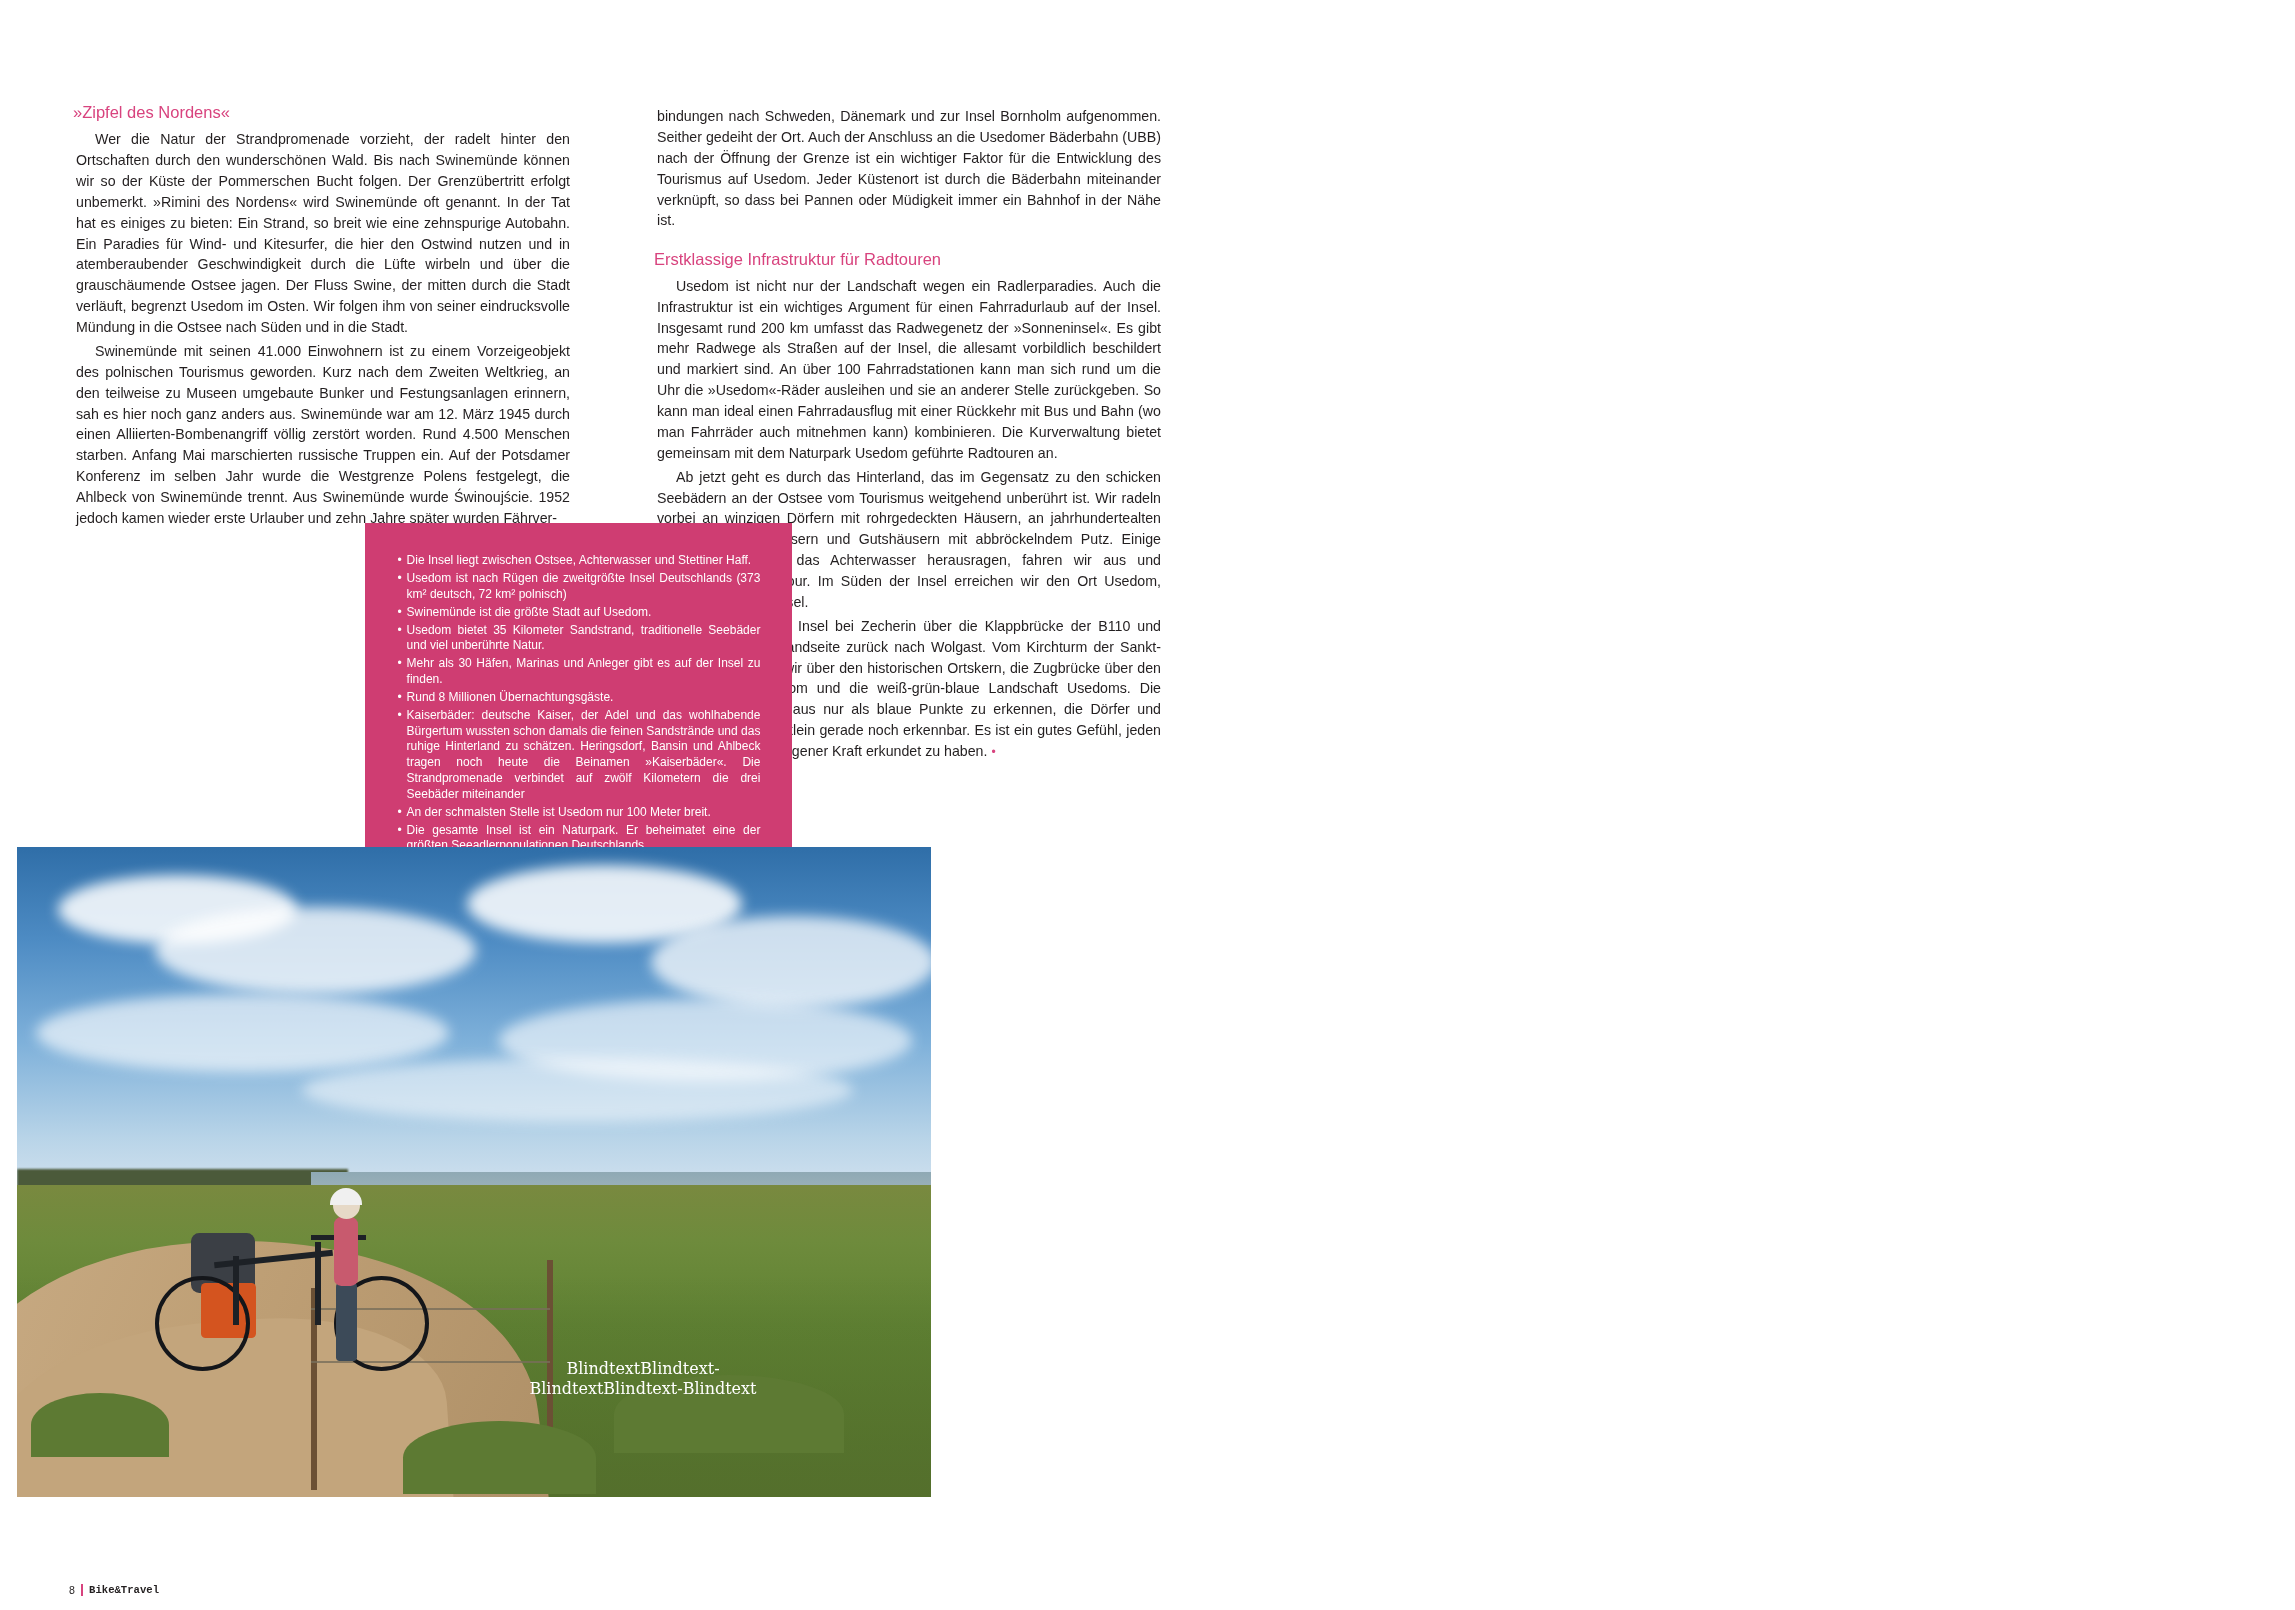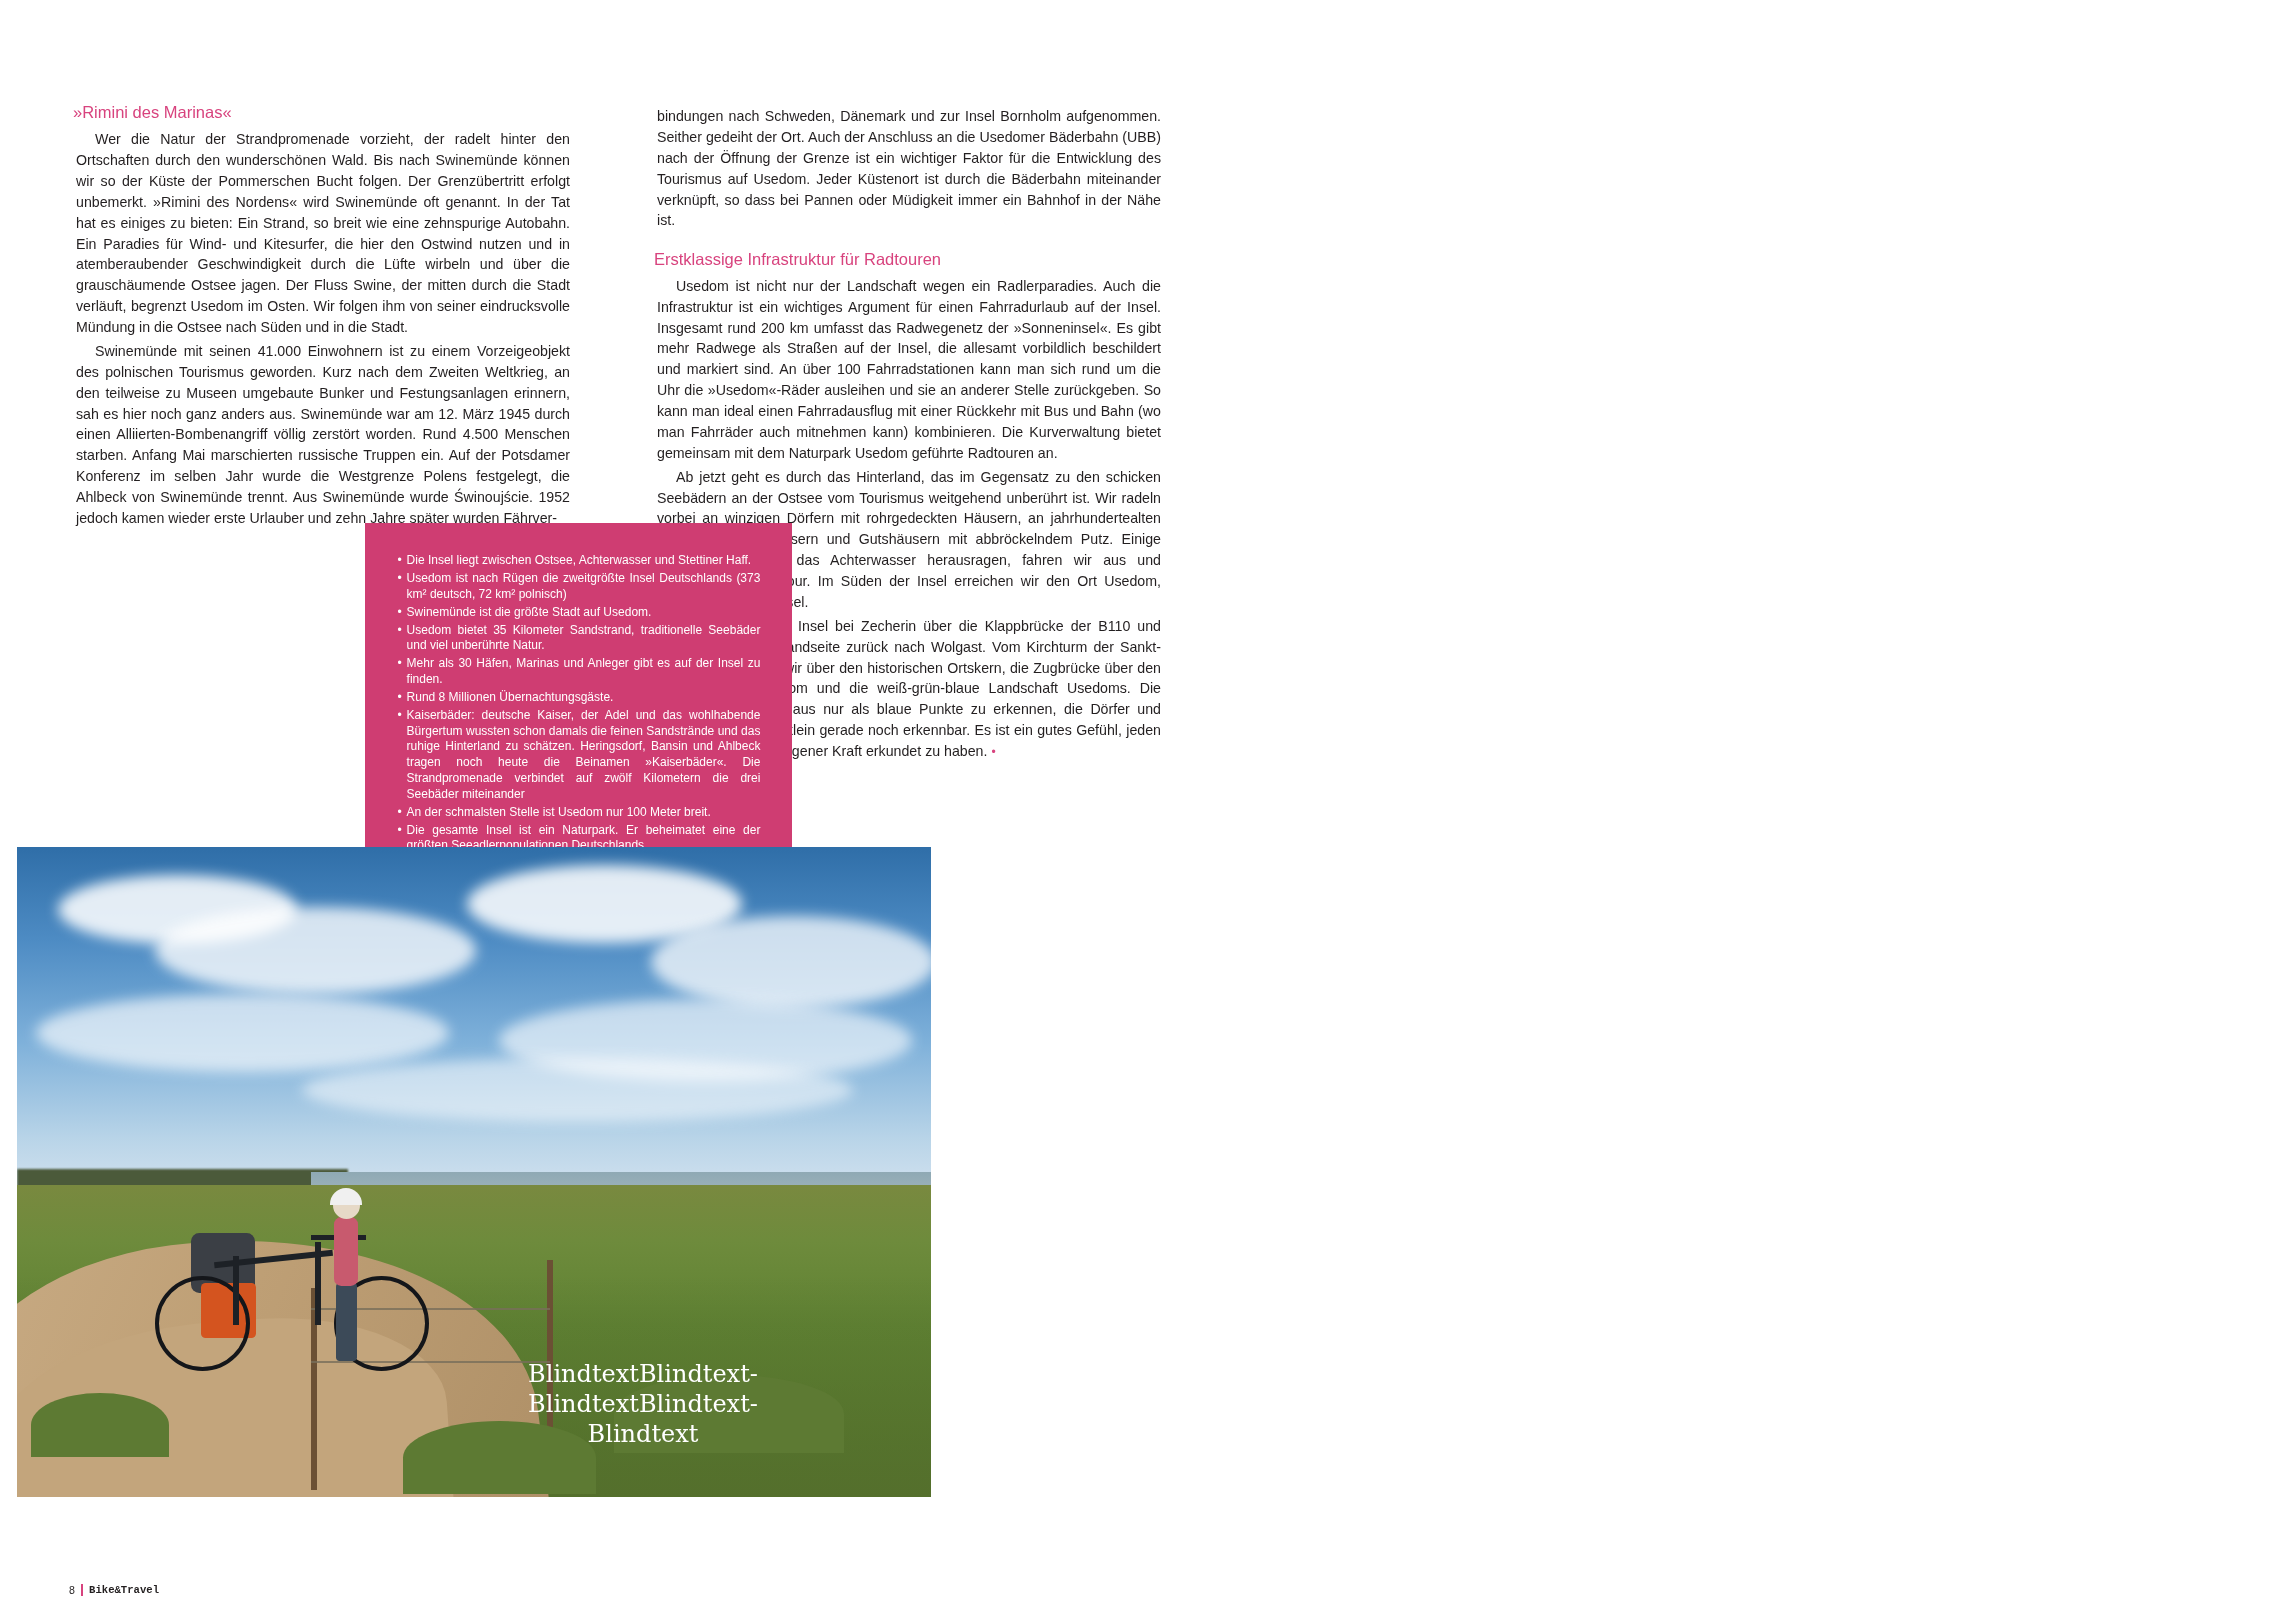--- a/index.html
+++ b/index.html
@@ -245,21 +245,21 @@
   }
 
   #photo-caption {
     position: absolute;
     left: 496px;
     top: 1359px;
     width: 294px;
     text-align: center;
     color: #ffffff;
     font-family: "DejaVu Serif", serif;
-    font-size: 24px;
+    font-size: 16px;
     line-height: 1.25;
   }
 
   
   #footer {
     position: absolute;
     left: 69px;
     top: 1584px;
     display: flex;
     align-items: center;
@@ -274,21 +274,21 @@
     color: #d8437e;
     font-size: 12px;
   }
 </style>
 </head>
 <body>
 
 <div class="page">
 
   <div class="col" id="col-left">
-    <h2 class="section-head">»Rimini des Marinas«</h2>
+    <h2 class="section-head">»Zipfel des Nordens«</h2>
     <p class="indent">Wer die Natur der Strandpromenade vorzieht, der radelt hinter den Ortschaften durch den wunderschönen Wald. Bis nach Swinemünde können wir so der Küste der Pommerschen Bucht folgen. Der Grenzübertritt erfolgt unbemerkt. »Rimini des Nordens« wird Swinemünde oft genannt. In der Tat hat es einiges zu bieten: Ein Strand, so breit wie eine zehnspurige Autobahn. Ein Paradies für Wind- und Kitesurfer, die hier den Ostwind nutzen und in atemberaubender Geschwindigkeit durch die Lüfte wirbeln und über die grauschäumende Ostsee jagen. Der Fluss Swine, der mitten durch die Stadt verläuft, begrenzt Usedom im Osten. Wir folgen ihm von seiner eindrucksvolle Mündung in die Ostsee nach Süden und in die Stadt.</p>
     <p class="indent">Swinemünde mit seinen 41.000 Einwohnern ist zu einem Vorzeigeobjekt des polnischen Tourismus geworden. Kurz nach dem Zweiten Weltkrieg, an den teilweise zu Museen umgebaute Bunker und Festungsanlagen erinnern, sah es hier noch ganz anders aus. Swinemünde war am 12. März 1945 durch einen Alliierten-Bombenangriff völlig zerstört worden. Rund 4.500 Menschen starben. Anfang Mai marschierten russische Truppen ein. Auf der Potsdamer Konferenz im selben Jahr wurde die Westgrenze Polens festgelegt, die Ahlbeck von Swinemünde trennt. Aus Swinemünde wurde Świnoujście. 1952 jedoch kamen wieder erste Urlauber und zehn Jahre später wurden Fährver-</p>
   </div>
 
   <div class="col" id="col-right">
     <p>bindungen nach Schweden, Dänemark und zur Insel Bornholm aufgenommen. Seither gedeiht der Ort. Auch der Anschluss an die Usedomer Bäderbahn (UBB) nach der Öffnung der Grenze ist ein wichtiger Faktor für die Entwicklung des Tourismus auf Usedom. Jeder Küstenort ist durch die Bäderbahn miteinander verknüpft, so dass bei Pannen oder Müdigkeit immer ein Bahnhof in der Nähe ist.</p>
     <h2 class="section-head second">Erstklassige Infrastruktur für Radtouren</h2>
     <p class="indent">Usedom ist nicht nur der Landschaft wegen ein Radlerparadies. Auch die Infrastruktur ist ein wichtiges Argument für einen Fahrradurlaub auf der Insel. Insgesamt rund 200 km umfasst das Radwegenetz der »Sonneninsel«. Es gibt mehr Radwege als Straßen auf der Insel, die allesamt vorbildlich beschildert und markiert sind. An über 100 Fahrradstationen kann man sich rund um die Uhr die »Usedom«-Räder ausleihen und sie an anderer Stelle zurückgeben. So kann man ideal einen Fahrradausflug mit einer Rückkehr mit Bus und Bahn (wo man Fahrräder auch mitnehmen kann) kombinieren. Die Kurverwaltung bietet gemeinsam mit dem Naturpark Usedom geführte Radtouren an.</p>
     <p class="indent">Ab jetzt geht es durch das Hinterland, das im Gegensatz zu den schicken Seebädern an der Ostsee vom Tourismus weitgehend unberührt ist. Wir radeln vorbei an winzigen Dörfern mit rohrgedeckten Häusern, an jahrhundertealten Windmühlen, Schlössern und Gutshäusern mit abbröckelndem Putz. Einige Inselzipfel, die auf das Achterwasser herausragen, fahren wir aus und verlängern so die Tour. Im Süden der Insel erreichen wir den Ort Usedom, Namensgeber der Insel.</p>
     <p class="indent"><span>Wir verlassen die Insel bei Zecherin über die Klappbrücke der B110 und fahren auf der Festlandseite zurück nach Wolgast. Vom Kirchturm der Sankt-Petri-Kirche blicken wir über den historischen Ortskern, die Zugbrücke über den Mächtigen Peenestrom und die weiß-grün-blaue Landschaft Usedoms. Die Seen sind von hier aus nur als blaue Punkte zu erkennen, die Dörfer und Gehöfte sind winzig klein gerade noch erkennbar. Es ist ein gutes Gefühl, jeden Zipfel der Insel aus eigener Kraft erkundet zu haben.</span> <span class="bullet-end">•</span></p>

